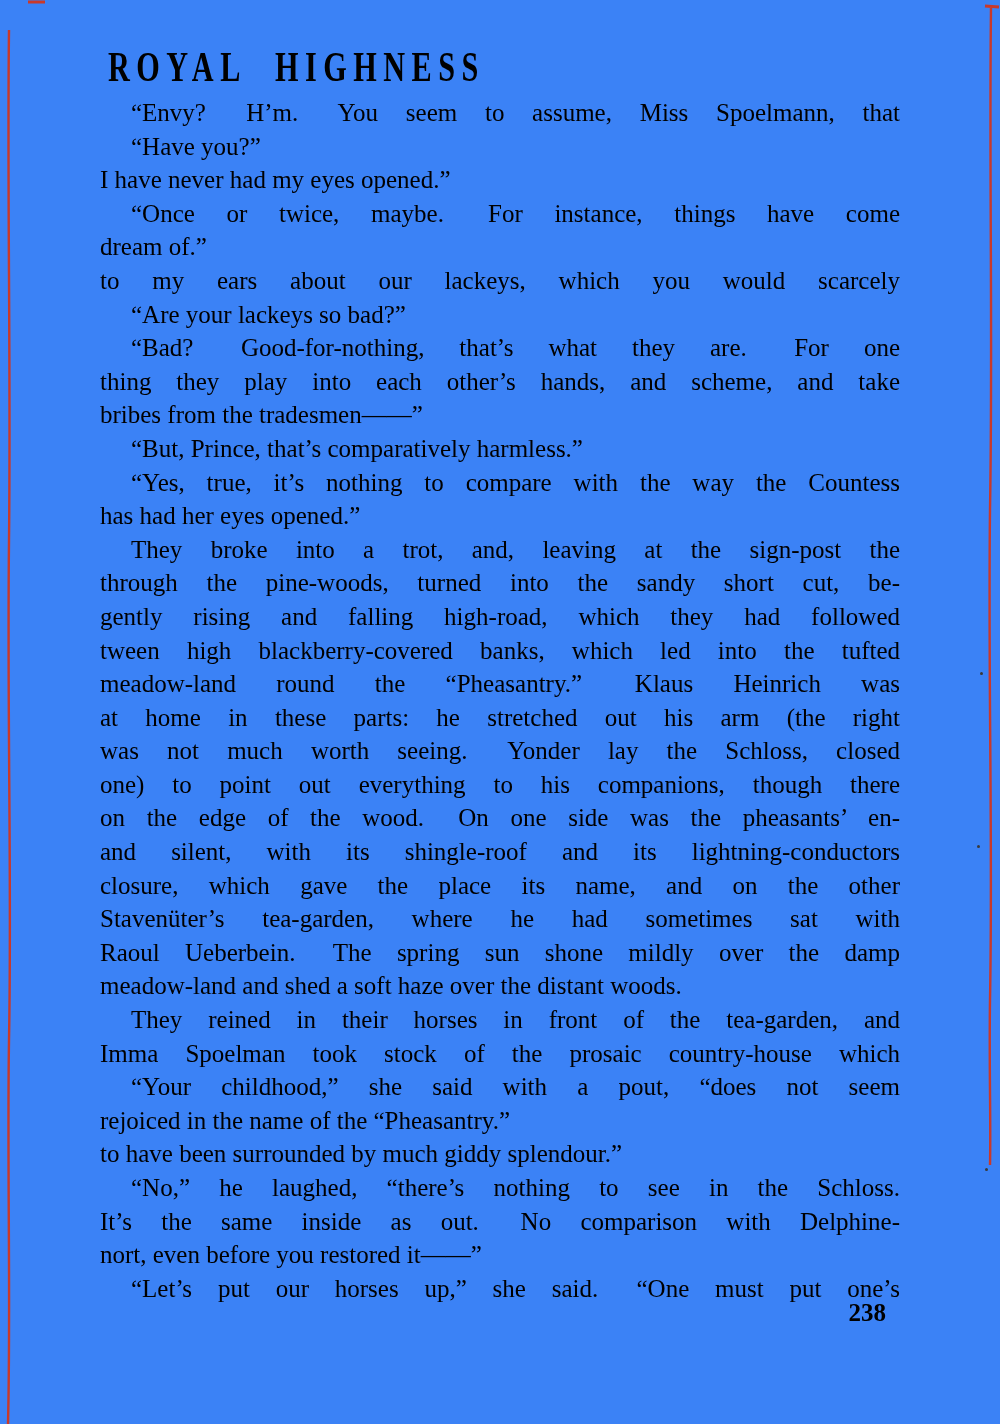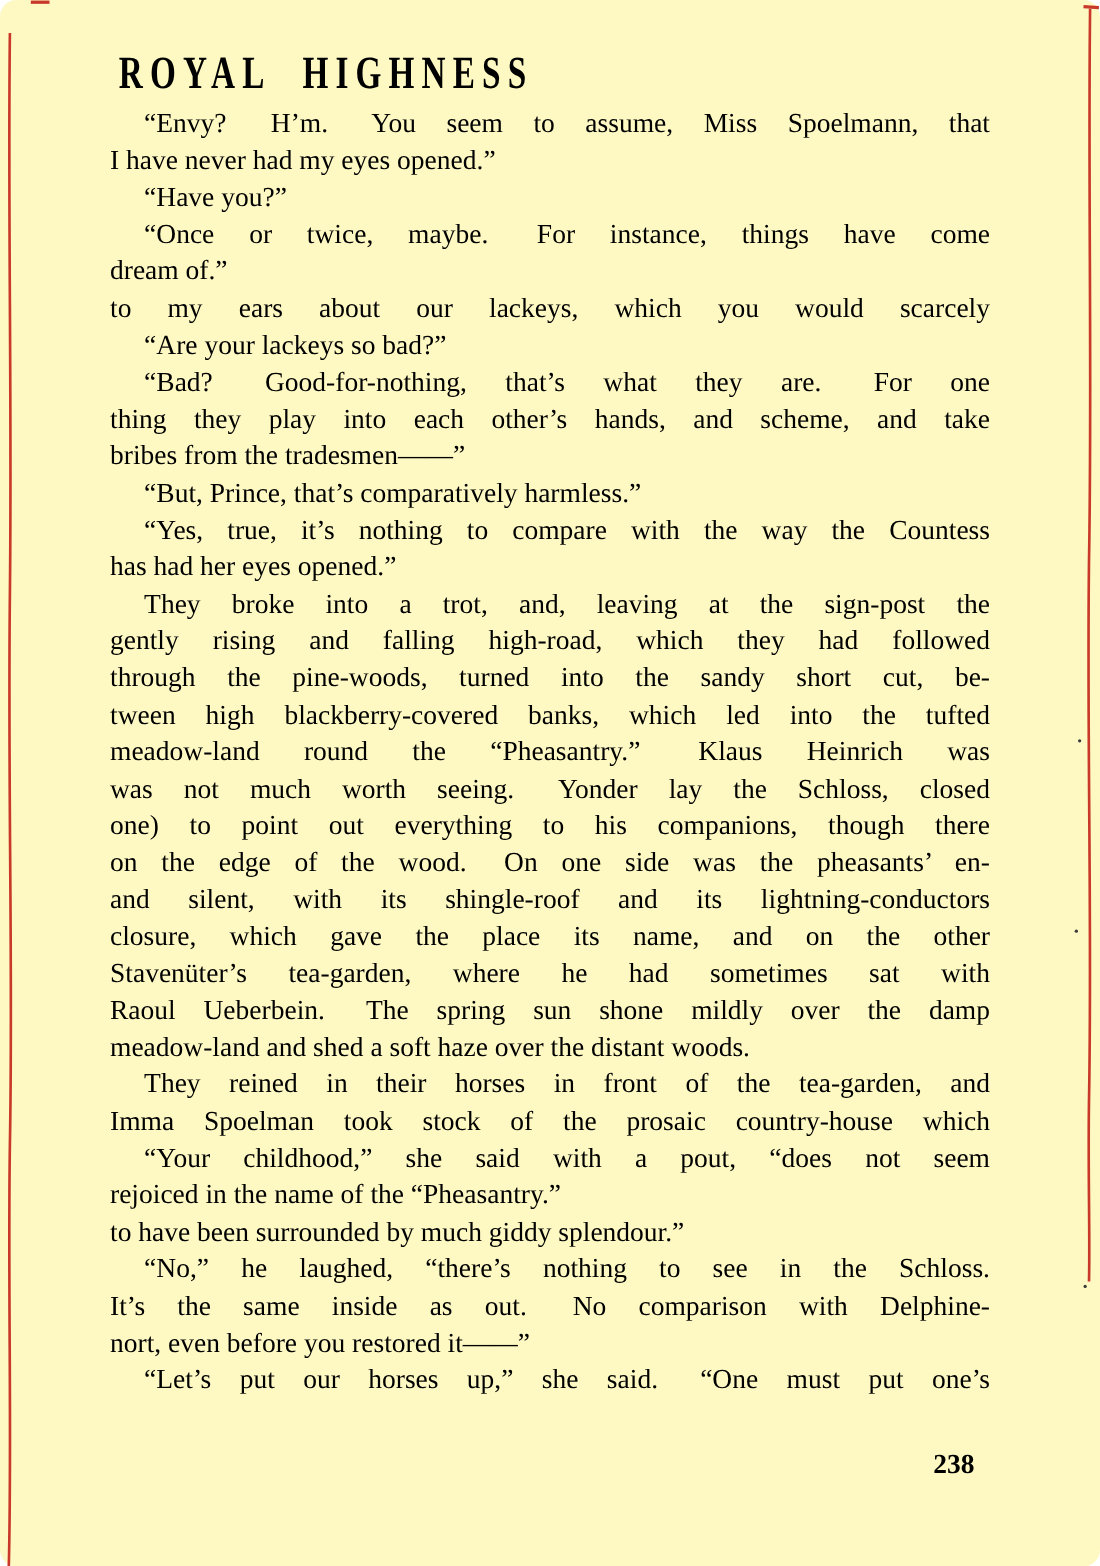--- a/index.html
+++ b/index.html
@@ -11,22 +11,21 @@
     width: 1000px;
     height: 1424px;
     position: relative;
     overflow: hidden;
     font-family: "Liberation Serif", "DejaVu Serif", serif;
     color: #000;
   }
   .page {
     position: absolute;
     inset: 0;
-    background: #fef9c3;
-    border-radius: 15px;
+    background: #3b82f6;
   }
   .running-head {
     position: absolute;
     left: 108px;
     top: 46px;
     white-space: nowrap;
   }
   .running-head span {
     display: inline-block;
     font-size: 42px;
@@ -56,21 +55,20 @@
   
   .line.j { text-align: justify; text-align-last: justify; }
   .line.j::after { content: ""; display: inline-block; width: 100%; height: 0; }
   .folio {
     font-size: 25px;
     font-weight: 700;
     line-height: 33.6px;
     height: 33.6px;
     text-align: right;
     padding-right: 14px;
-    margin-top: 19px;
   }
   .edge-art {
     position: absolute;
     inset: 0;
     width: 1000px;
     height: 1424px;
     pointer-events: none;
   }
   .speck {
     position: absolute;
@@ -92,37 +90,38 @@
     <path class="edge-stroke" fill="none" stroke="#c9392a" stroke-width="3" d="M 985 6 L 999 7"></path>
   </svg>
 
   <div class="running-head">
     <span>ROYAL HIGHNESS</span>
   </div>
 
   <div class="text-block">
 
   <div class="line j ind">“Envy?  H’m.  You seem to assume, Miss Spoelmann, that</div>
+      <div class="line ind">“Have you?”</div>
       <div class="line">I have never had my eyes opened.”</div>
-      <div class="line ind">“Have you?”</div>
       <div class="line j ind">“Once or twice, maybe.  For instance, things have come</div>
       <div class="line">dream of.”</div>
       <div class="line j">to my ears about our lackeys, which you would scarcely</div>
       <div class="line ind">“Are your lackeys so bad?”</div>
       <div class="line j ind">“Bad?  Good-for-nothing, that’s what they are.  For one</div>
       <div class="line j">thing they play into each other’s hands, and scheme, and take</div>
       <div class="line">bribes from the tradesmen——”</div>
       <div class="line ind">“But, Prince, that’s comparatively harmless.”</div>
       <div class="line j ind">“Yes, true, it’s nothing to compare with the way the Countess</div>
       <div class="line">has had her eyes opened.”</div>
       <div class="line j ind">They broke into a trot, and, leaving at the sign-post the</div>
+      <div class="line j">through the pine-woods, turned into the sandy short cut, be-</div>
       <div class="line j">gently rising and falling high-road, which they had followed</div>
-      <div class="line j">through the pine-woods, turned into the sandy short cut, be-</div>
       <div class="line j">tween high blackberry-covered banks, which led into the tufted</div>
       <div class="line j">meadow-land round the “Pheasantry.”  Klaus Heinrich was</div>
+      <div class="line j">at home in these parts: he stretched out his arm (the right</div>
       <div class="line j">was not much worth seeing.  Yonder lay the Schloss, closed</div>
       <div class="line j">one) to point out everything to his companions, though there</div>
       <div class="line j">on the edge of the wood.  On one side was the pheasants’ en-</div>
       <div class="line j">and silent, with its shingle-roof and its lightning-conductors</div>
       <div class="line j">closure, which gave the place its name, and on the other</div>
       <div class="line j">Stavenüter’s tea-garden, where he had sometimes sat with</div>
       <div class="line j">Raoul Ueberbein.  The spring sun shone mildly over the damp</div>
       <div class="line">meadow-land and shed a soft haze over the distant woods.</div>
       <div class="line j ind">They reined in their horses in front of the tea-garden, and</div>
       <div class="line j">Imma Spoelman took stock of the prosaic country-house which</div>

